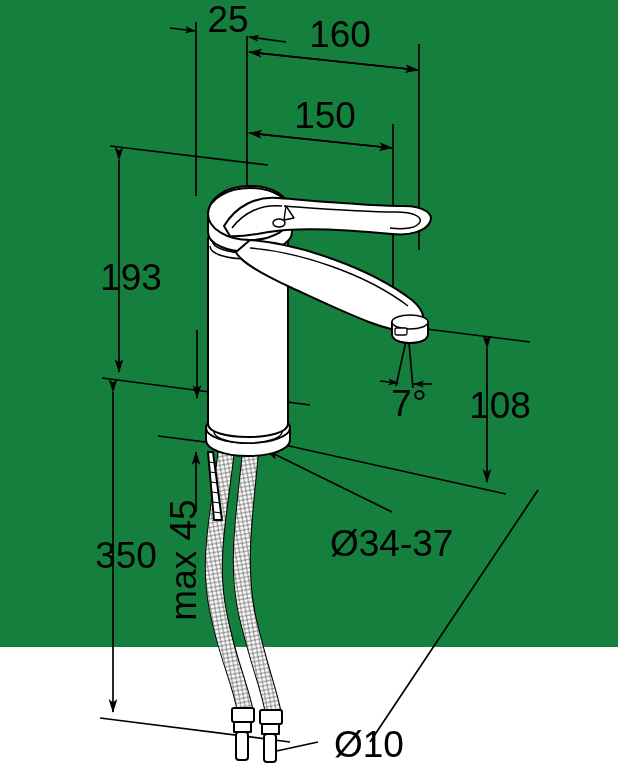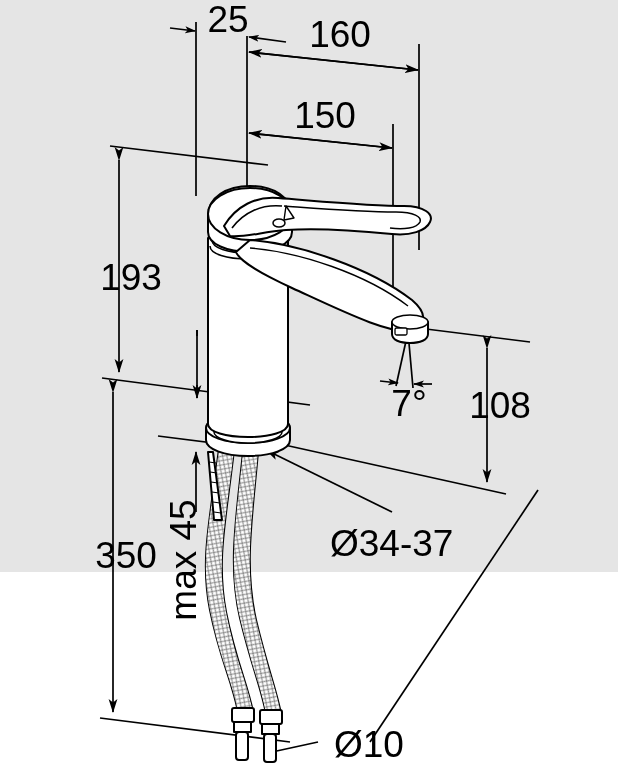--- a/index.html
+++ b/index.html
@@ -1,18 +1,18 @@
 <!DOCTYPE html>
 <html><head>
 <meta charset="utf-8">
 <style>
   html,body{margin:0;padding:0;background:#ffffff;}
   body{width:618px;height:770px;overflow:hidden;
        font-family:"Liberation Sans",sans-serif;color:#000;}
-  #sheet{position:relative;width:618px;height:572px;background:#e5e5e5;}
+  #sheet{position:relative;width:618px;height:647px;background:#15803d;}
   #sheet svg{position:absolute;left:0;top:0;}
   .dimtext{font-family:"Liberation Sans",sans-serif;font-size:37px;fill:#000;
            letter-spacing:0px;}
 </style>
 </head>
 <body>
 
 <div id="sheet">
 
 <svg width="618" height="770" viewBox="0 0 618 770">

